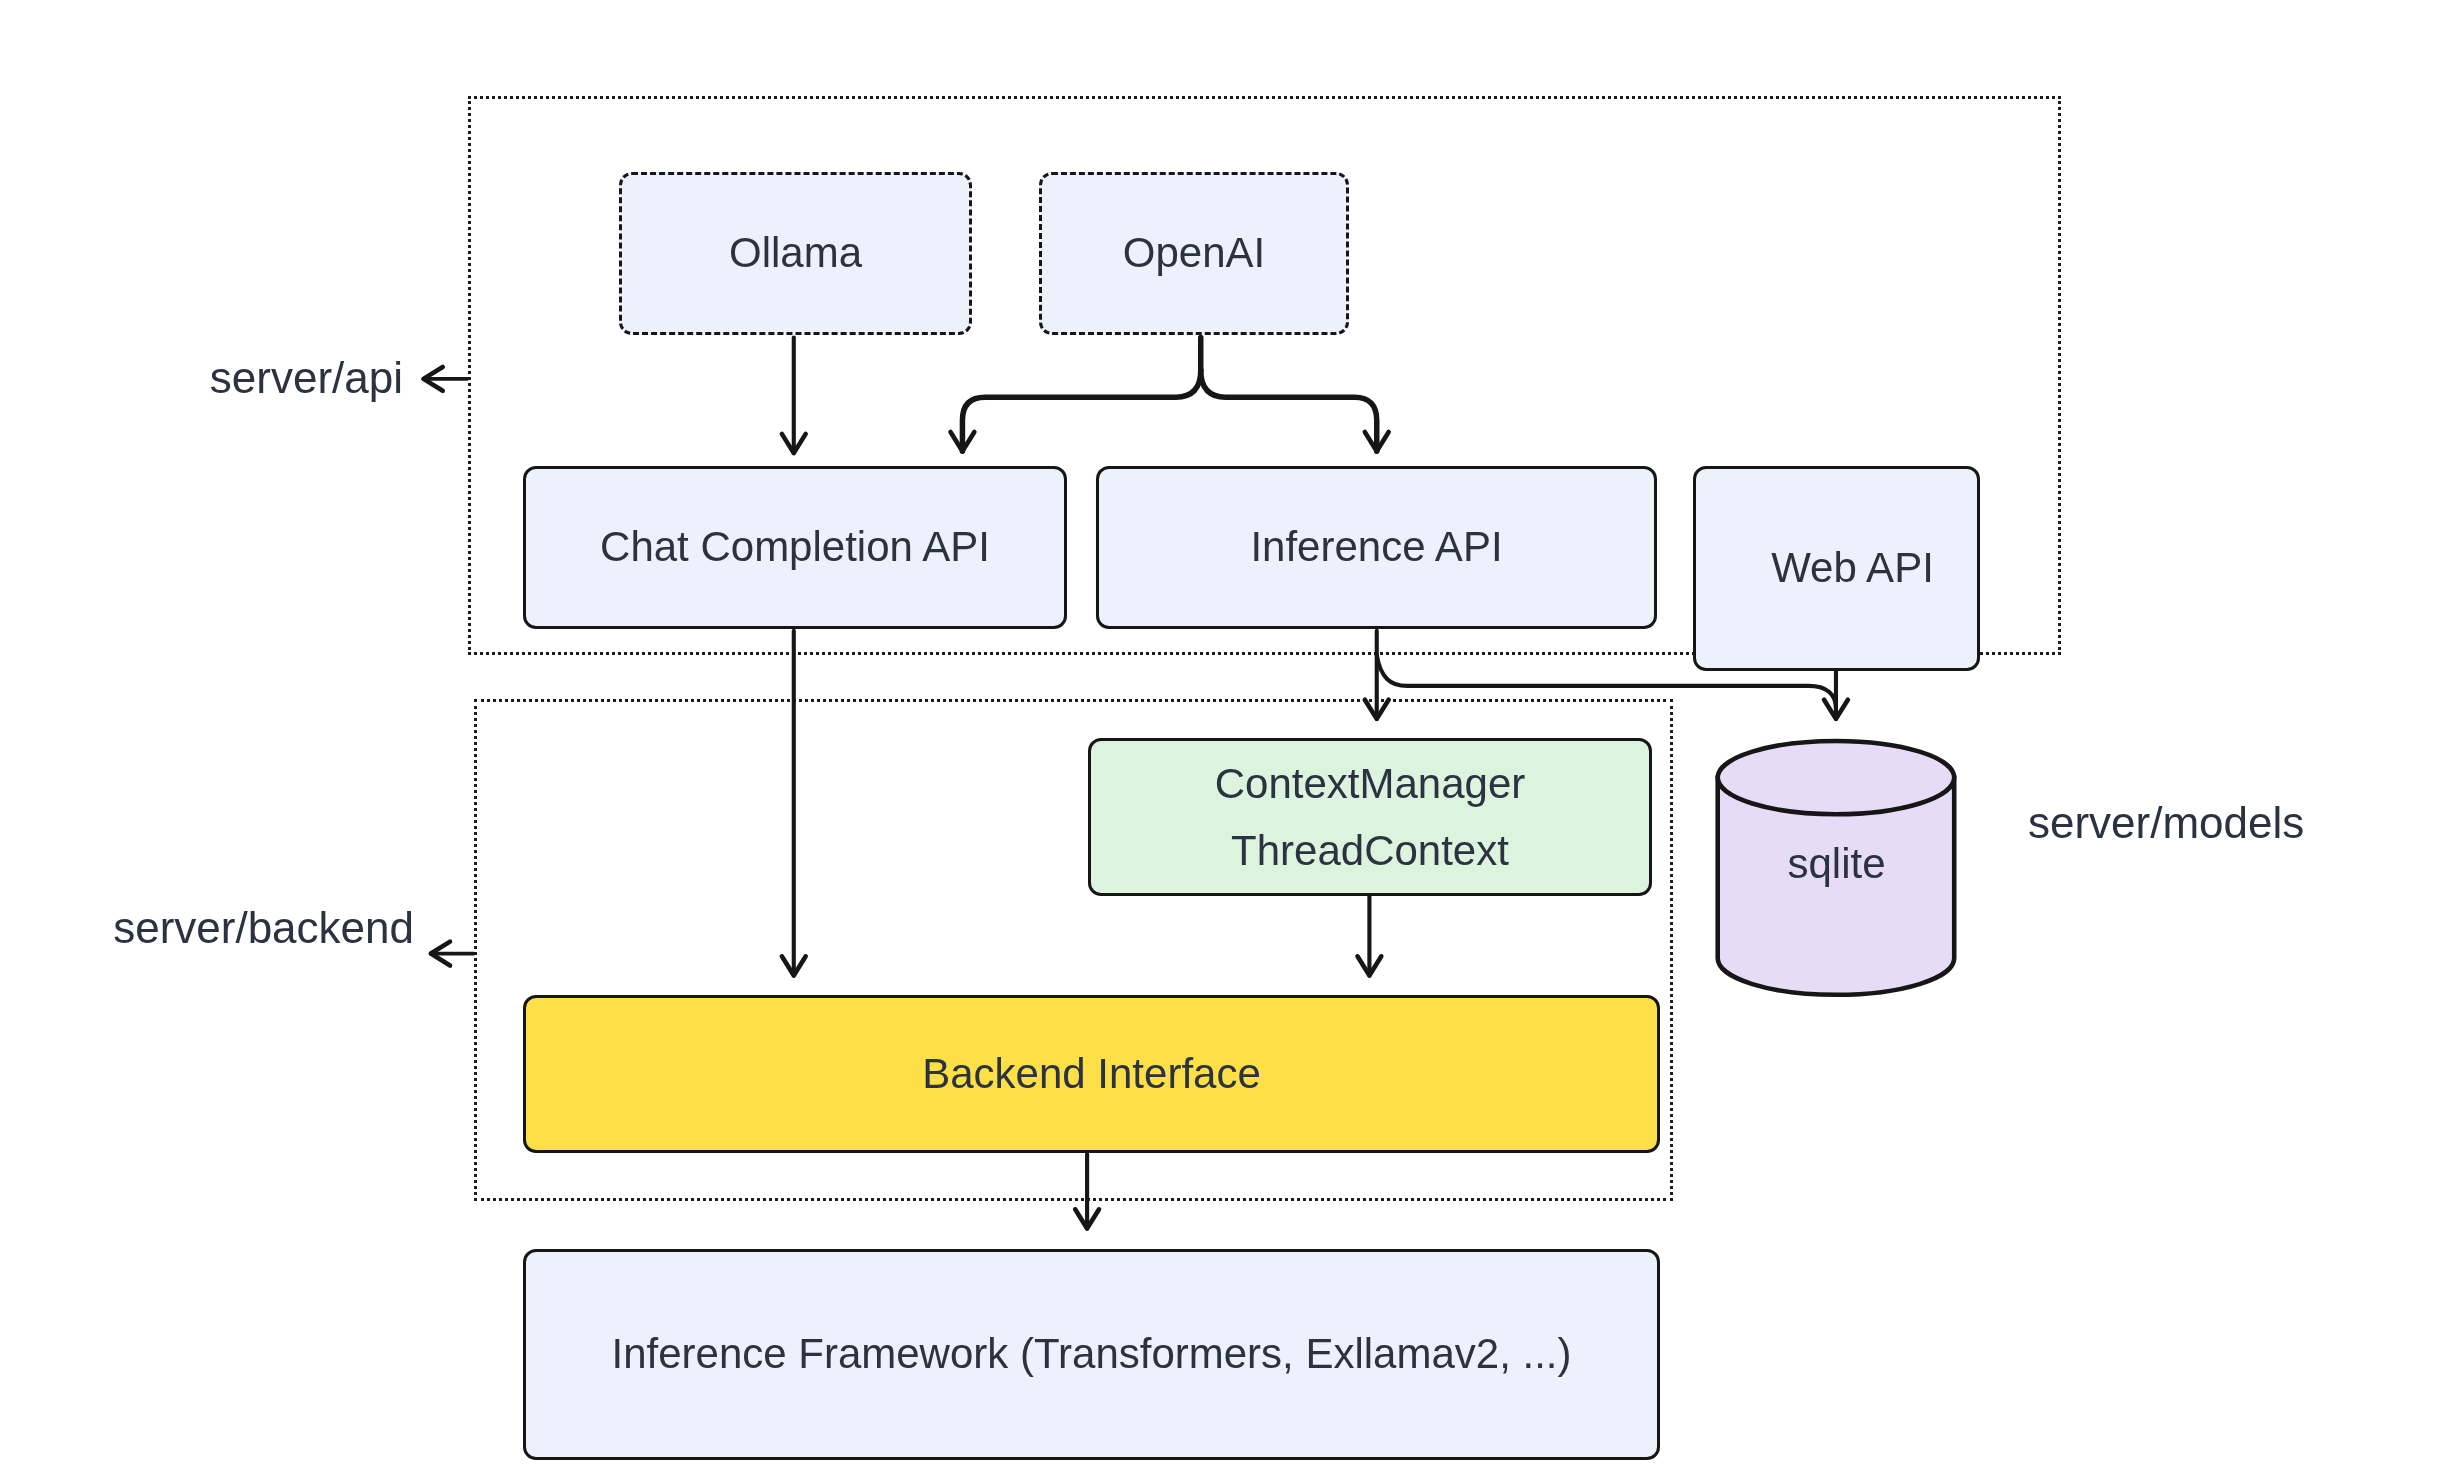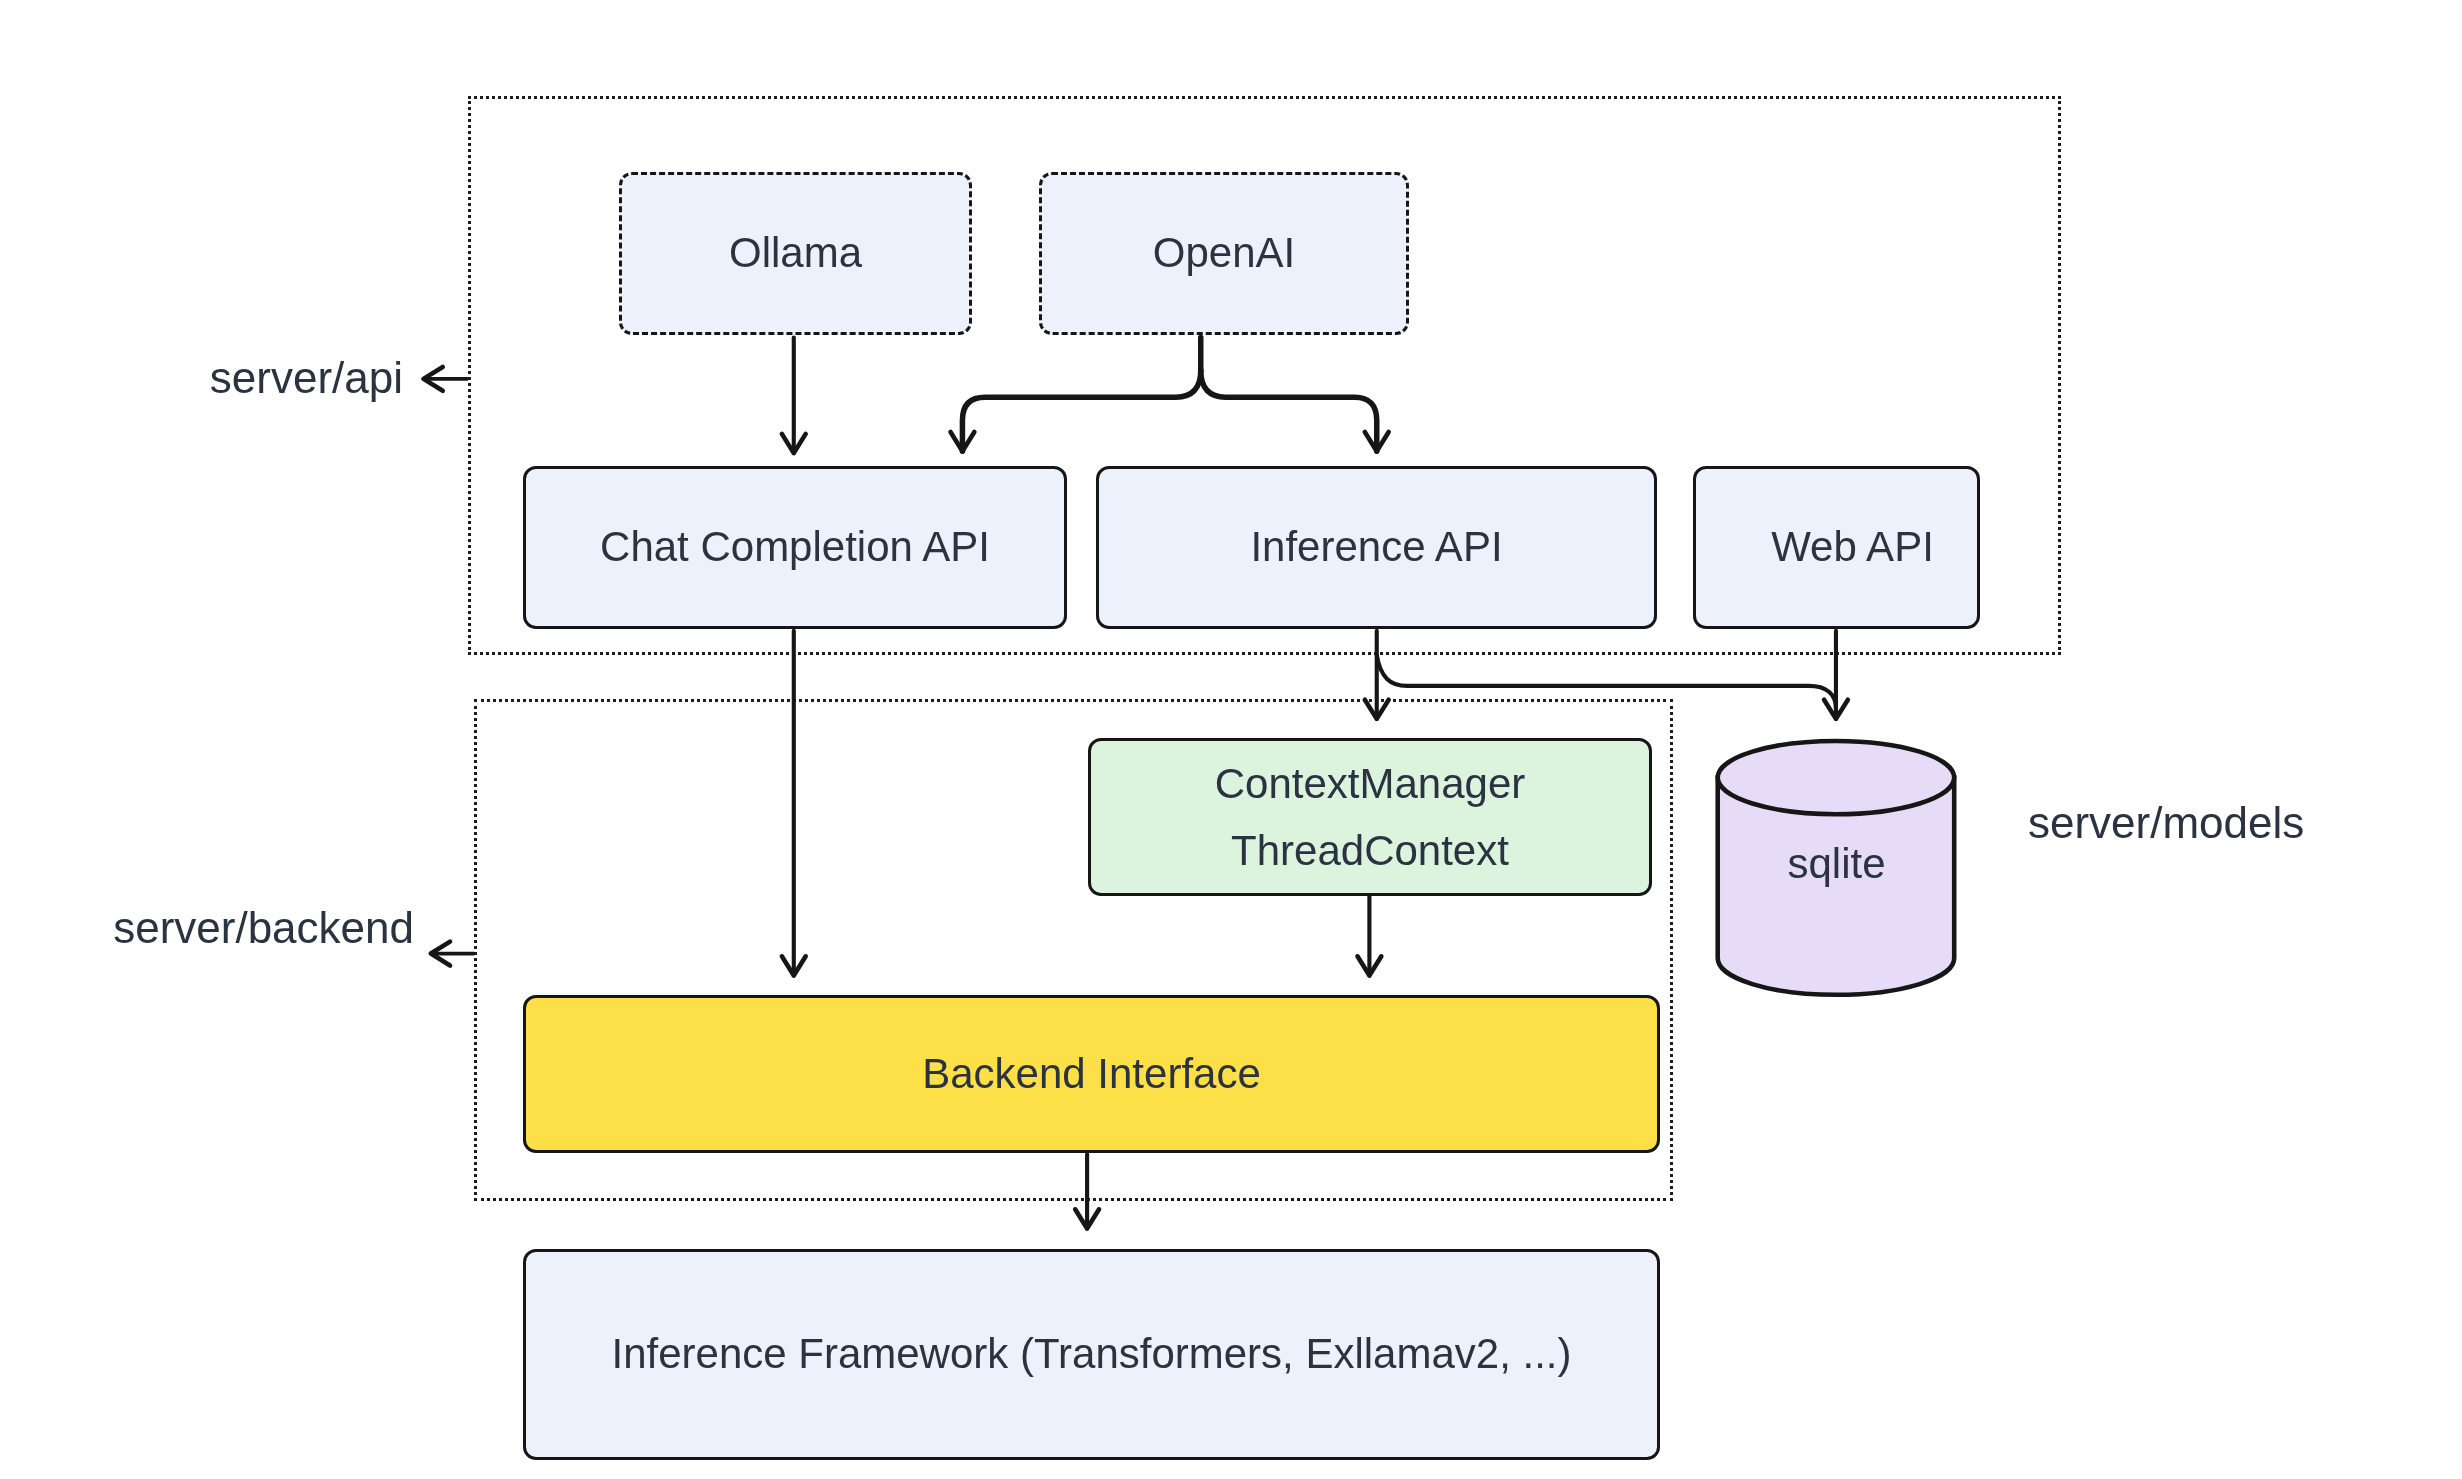--- a/index.html
+++ b/index.html
@@ -14,24 +14,24 @@
   
   svg.overlay{position:absolute;left:0;top:0;z-index:5;pointer-events:none;}
   
   .node{
     position:absolute;display:flex;align-items:center;justify-content:center;text-align:left;
     background:#edf1fb;border:3.7px solid #161616;border-radius:13px;font-size:42px;
     line-height:1.45;box-sizing:border-box;z-index:10;
   }
   .dashed{border-style:dashed;}
   .n-ollama{left:619px;top:172px;width:353px;height:163px;}
-  .n-openai{left:1039px;top:172px;width:370px;height:163px;}
+  .n-openai{left:1039px;top:172px;width:310px;height:163px;}
   .n-chat{left:523px;top:466px;width:544px;height:163px;}
   .n-assistant{left:1096px;top:466px;width:561px;height:163px;}
-  .n-web{left:1693px;top:466px;width:287px;height:163px;padding-left:32px;}
+  .n-web{left:1693px;top:466px;width:287px;height:205px;padding-left:32px;}
   .n-context{left:1088px;top:738px;width:564px;height:158px;background:#dcf3de;flex-direction:column;line-height:1.6;}
   .n-backend{left:523px;top:995px;width:1137px;height:158px;background:#fde047;}
   .n-inference{left:523px;top:1249px;width:1137px;height:211px;}
   
   .cyl-label{position:absolute;left:1718px;top:840px;width:237px;text-align:center;font-size:42px;z-index:10;}
   
   .side-label{position:absolute;font-size:44px;z-index:10;white-space:nowrap;}
   .l-api{left:128px;top:353px;width:275px;text-align:right;}
   .l-backend{left:73px;top:903px;width:341px;text-align:right;}
   .l-models{left:2028px;top:798px;text-align:left;}

